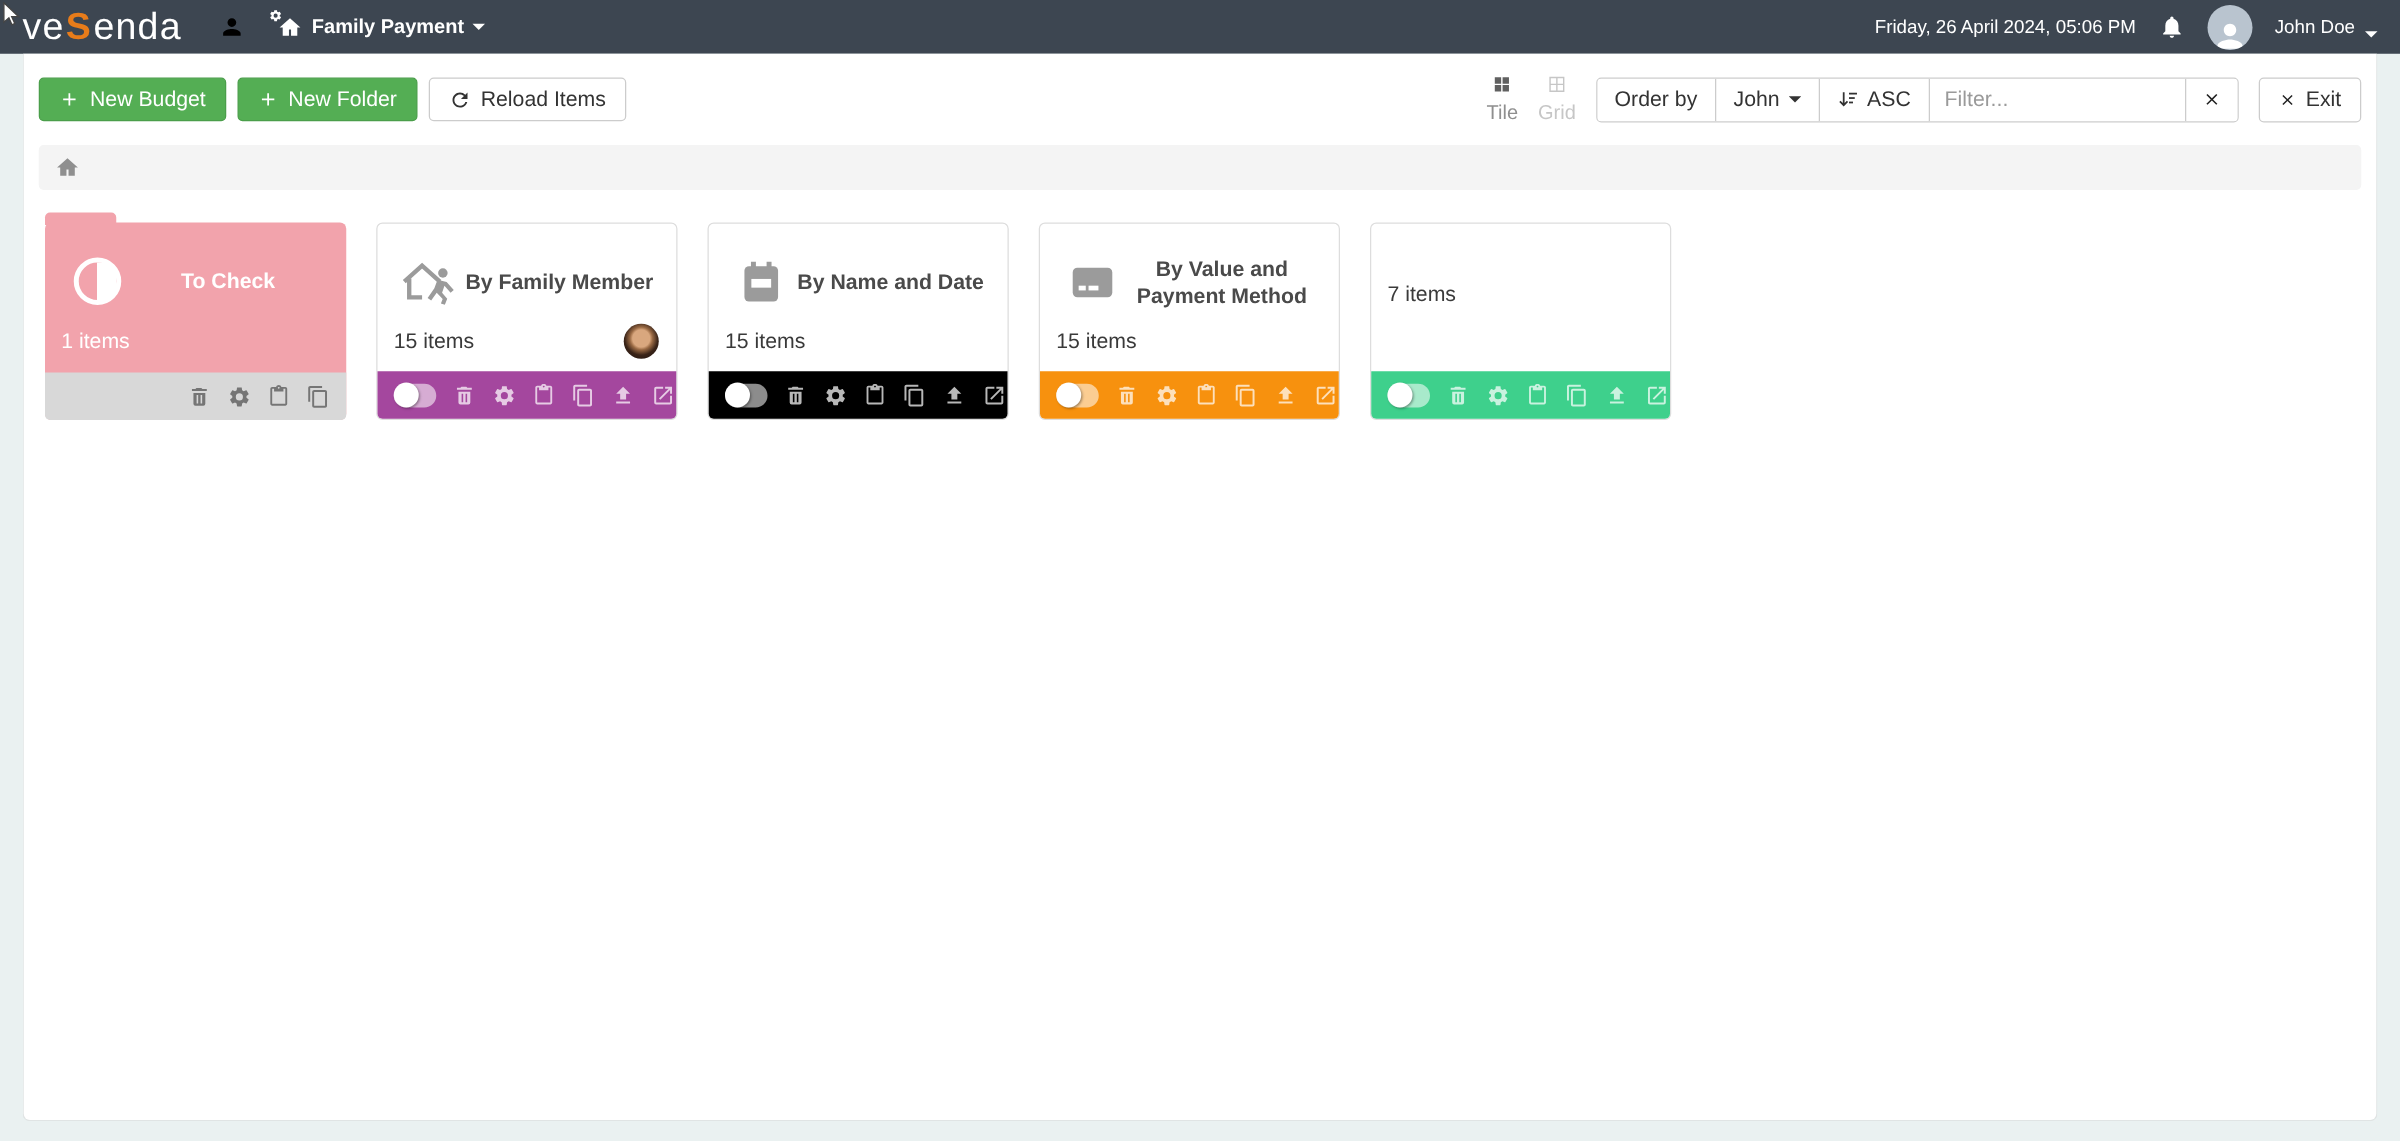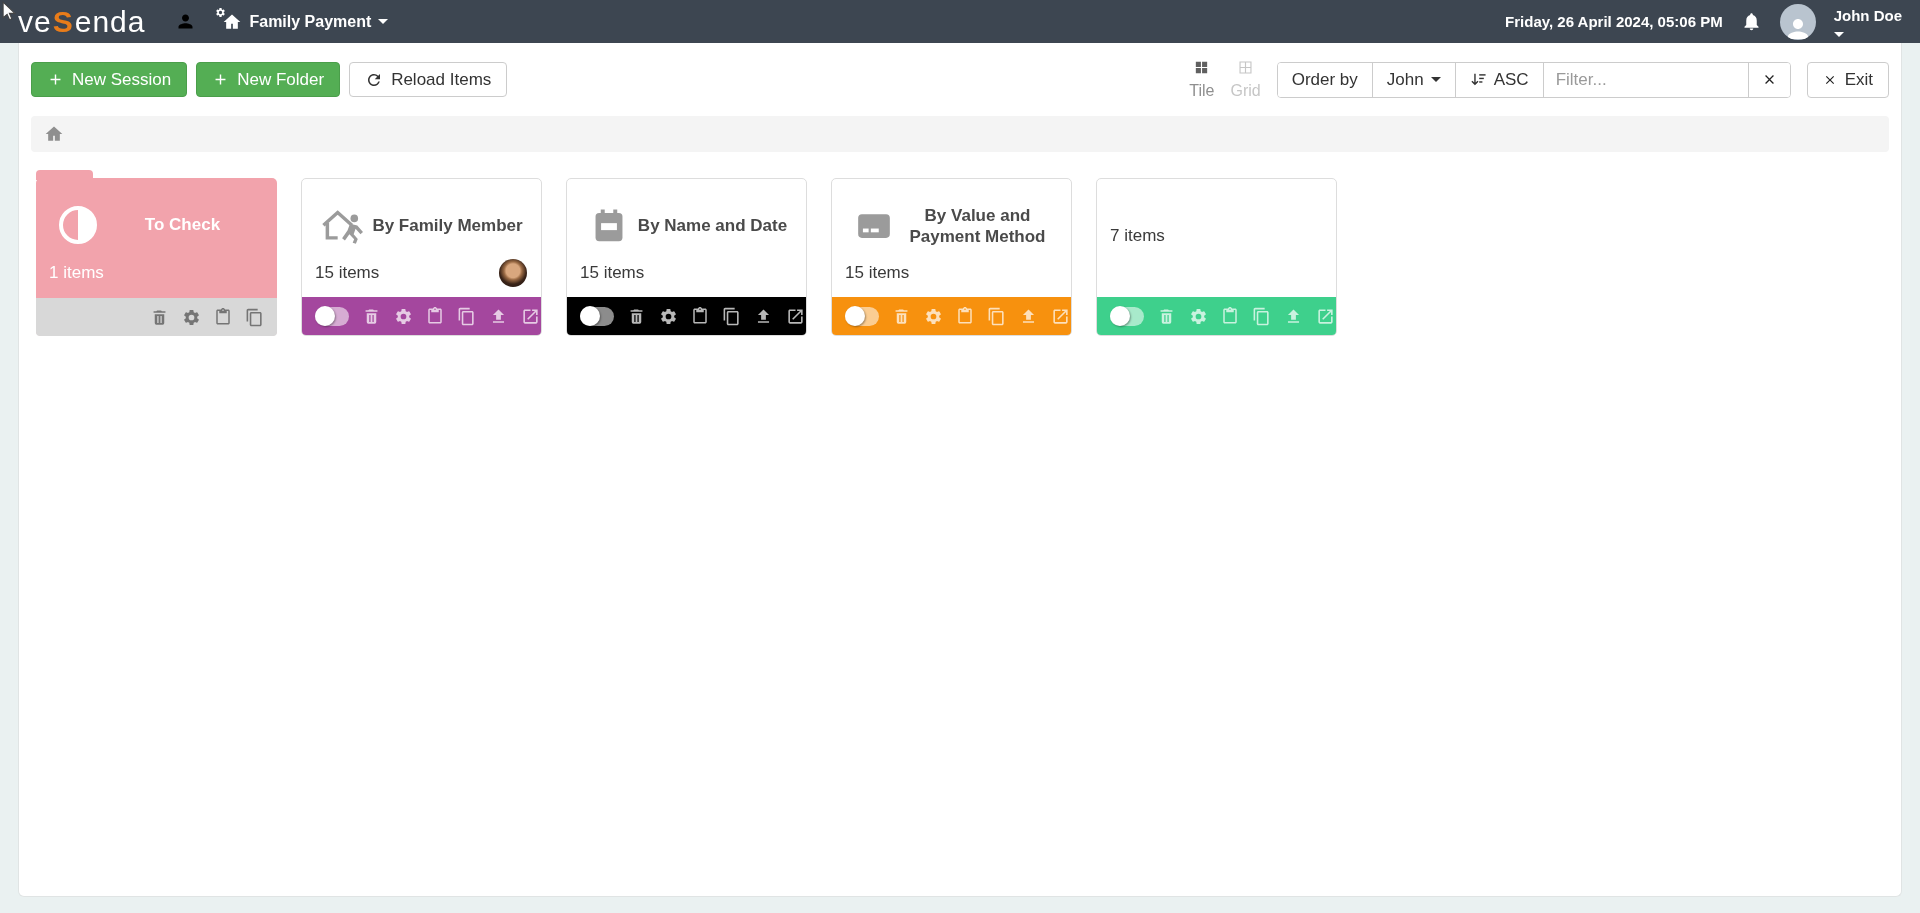--- a/index.html
+++ b/index.html
@@ -20,28 +20,28 @@
     height:43px; background:#3d4651; color:#fff;
     display:flex; align-items:center; padding:0 18px;
   }
   .logo { font-size:30px; letter-spacing:1px; color:#fff; display:flex; align-items:baseline; cursor:pointer; }
   .logo .accent { color:#e87c1a; font-weight:bold; padding:0 1px; }
   .topbar-person { margin-left:30px; color:#8b95a1; }
   .workspace { margin-left:26px; display:flex; align-items:center; gap:7px; font-weight:bold; font-size:16px; cursor:pointer; }
   .homegear { position:relative; width:20px; height:20px; }
   .homegear .gear-mini { position:absolute; top:-5px; left:-7px; }
   .caret { width:0; height:0; border-left:5px solid transparent; border-right:5px solid transparent; border-top:5px solid currentColor; display:inline-block; }
-  .topbar-right { margin-left:auto; display:flex; align-items:center; gap:18px;font-weight:bold; }
+  .topbar-right { margin-left:auto; display:flex; align-items:center; gap:18px; }
   .date-text { font-size:15px; }
   .bell { color:#fff; }
   .avatar {
     width:36px; height:36px; border-radius:50%; background:#b9c4cf;
     display:flex; align-items:flex-end; justify-content:center; overflow:hidden;
   }
-  .user-menu { display:flex; align-items:flex-start; gap:8px; font-size:15px; cursor:pointer;flex-direction:column; }
+  .user-menu { display:flex; align-items:flex-end; gap:8px; font-size:15px; cursor:pointer; }
 
   
   .panel {
     margin:0 18px; background:#fff; height:854px;
     border:1px solid #e0e4e4; border-top:none; border-radius:0 0 6px 6px;
     padding:16px 12px 0;
   }
 
   
   .toolbar { display:flex; align-items:center; }
@@ -256,21 +256,21 @@
 <main class="panel">
 
   <div class="toolbar">
     <div class="toolbar-left">
       <button class="btn green">
         <span class="ic">
             <svg width="17" height="17" fill="#fff">
               <use href="#i-plus"></use>
             </svg>
           </span>
-        <span>New Session</span>
+        <span>New Budget</span>
       </button>
       <button class="btn green">
         <span class="ic">
             <svg width="17" height="17" fill="#fff">
               <use href="#i-plus"></use>
             </svg>
           </span>
         <span>New Folder</span>
       </button>
       <button class="btn">

